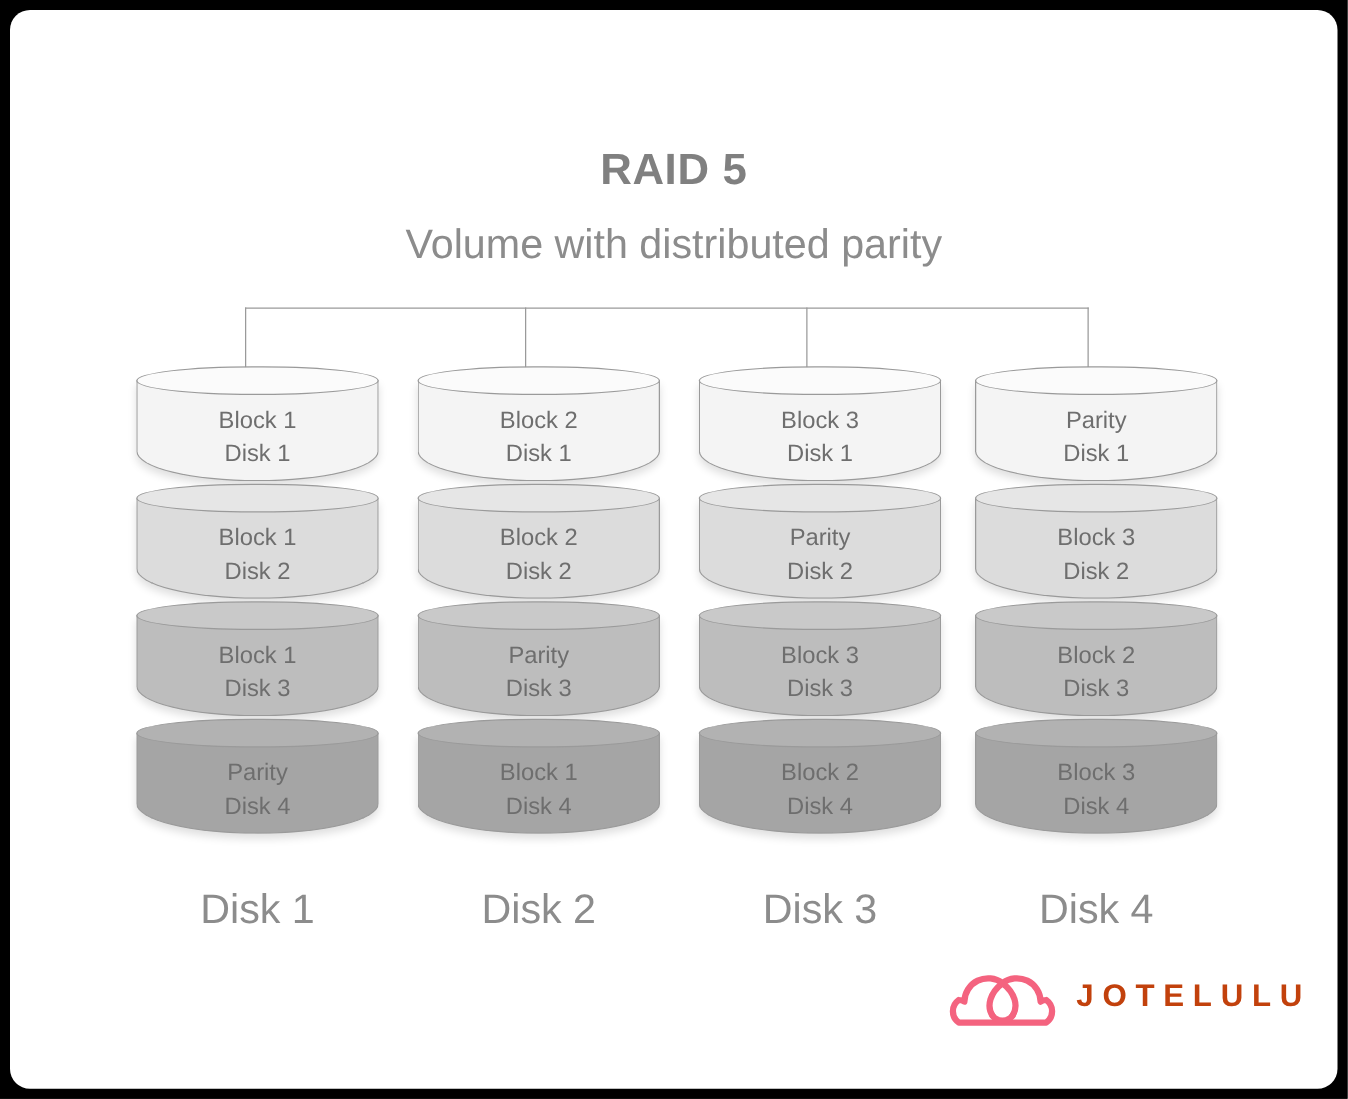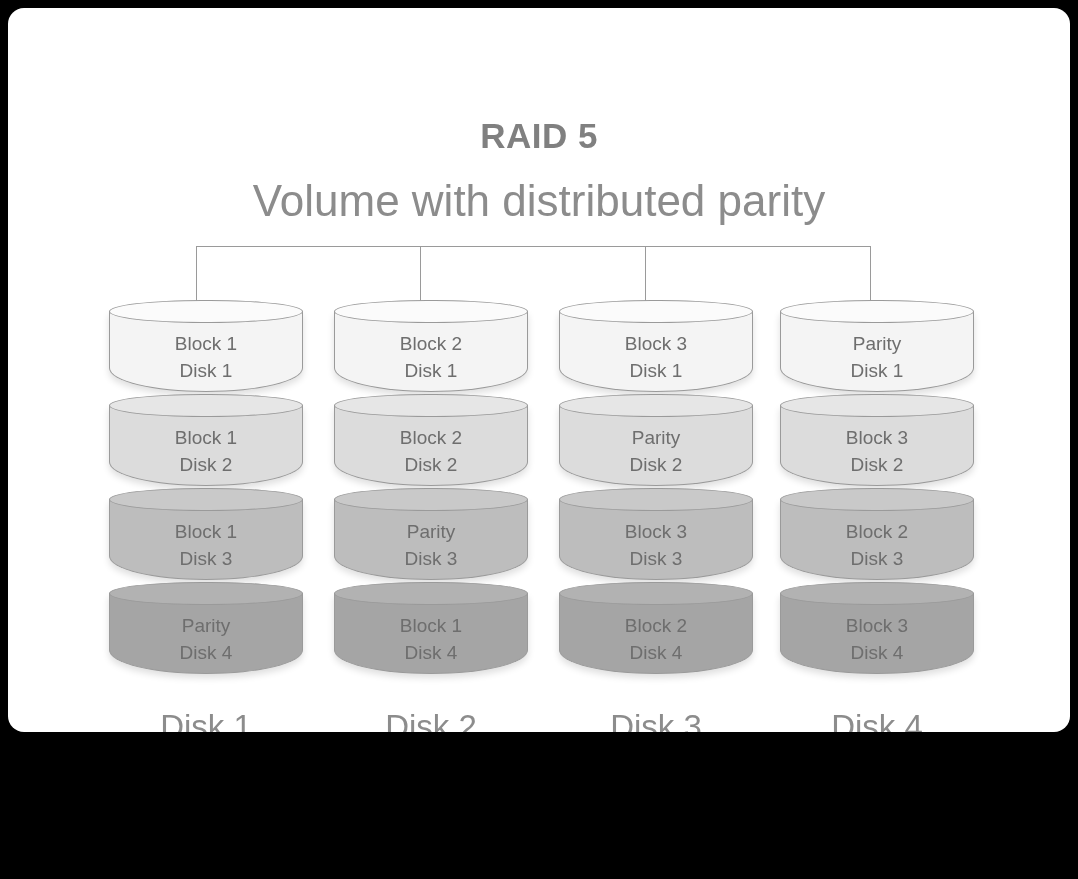--- a/index.html
+++ b/index.html
@@ -12,21 +12,21 @@
     height: 879px;
     font-family: "Liberation Sans", sans-serif;
     overflow: hidden;
   }
 
   .card {
     position: absolute;
     left: 8px;
     top: 8px;
     width: 1062px;
-    height: 724px;
+    height: 863px;
     background: #ffffff;
     border-radius: 16px;
     overflow: hidden;
   }
 
   
   .title {
     position: absolute;
     left: 0;
     top: 108px;
@@ -36,21 +36,21 @@
     font-weight: bold;
     color: #808080;
     letter-spacing: 0.5px;
   }
   .subtitle {
     position: absolute;
     left: 0;
     top: 168px;
     width: 1062px;
     text-align: center;
-    font-size: 44px;
+    font-size: 33px;
     font-weight: normal;
     color: #8c8c8c;
   }
 
   
   .bracket {
     position: absolute;
     left: 188px;
     top: 238px;
     width: 675px;
@@ -69,21 +69,21 @@
     top: 0;
     width: 1px;
     height: 55px;
     background: #9a9a9a;
   }
 
   
   .columns {
     position: absolute;
     left: 0;
-    top: 292px;
+    top: 285px;
     width: 1062px;
     height: 380px;
     text-decoration: underline;
   }
   .column {
     position: absolute;
     top: 0;
     width: 194px;
     height: 380px;
   }

